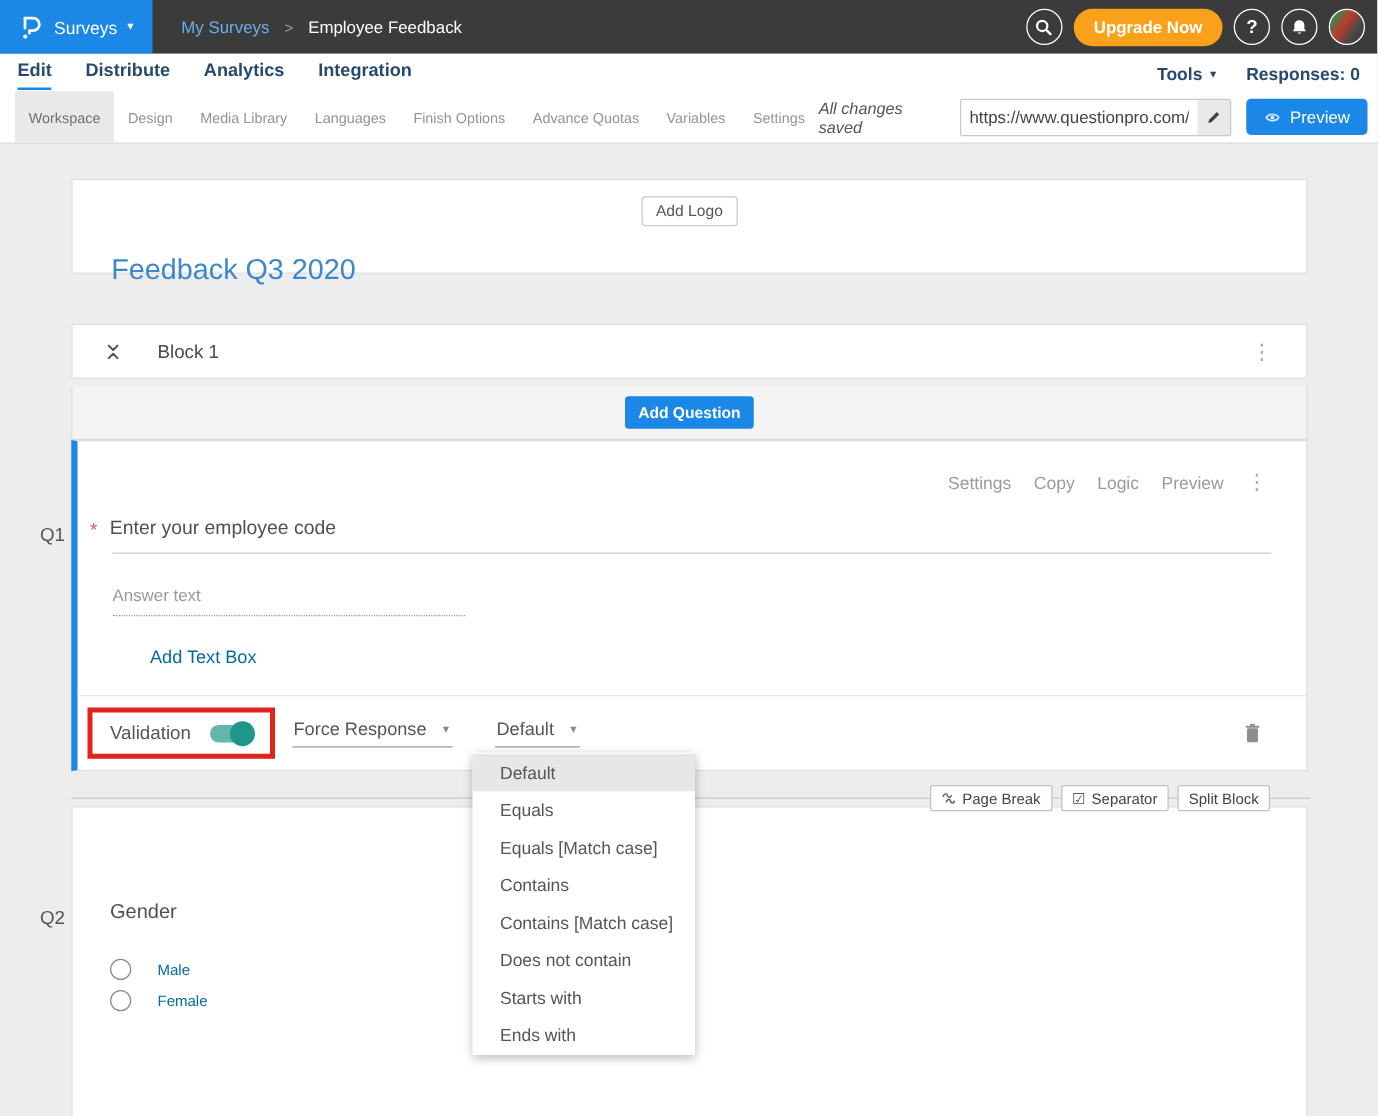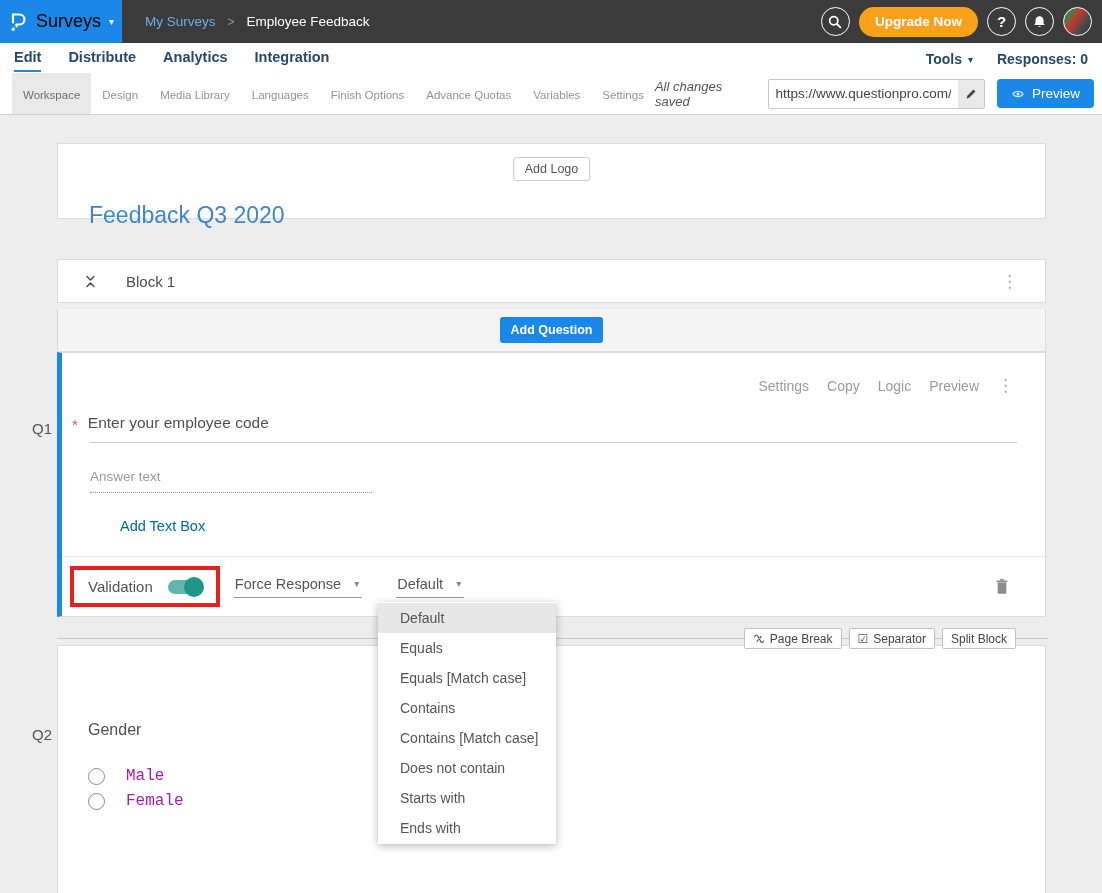--- a/index.html
+++ b/index.html
@@ -6,21 +6,21 @@
   html,body { background:#ededed; }
   .screen {
     position:relative; width:1102px; height:893px; overflow:hidden;
     font-family:"Liberation Sans","DejaVu Sans",sans-serif; background:#ededed;
   }
   
   .topbar { position:absolute; top:0; left:0; right:0; height:43px; background:#3b3b3b;
             display:flex; align-items:center; color:#fff; }
   .brand { width:122px; height:100%; background:#1b87e6; display:flex; align-items:center;
            justify-content:center; gap:8px; cursor:pointer; }
-  .brand-label { font-size:18px; color:#000000; }
+  .brand-label { font-size:14px; color:#ffffff; }
   .caret { font-size:10px; color:#fff; }
   .crumbs { display:flex; align-items:center; gap:12px; margin-left:23px; font-size:13.5px; }
   .crumb-link { color:#6aaee8; cursor:pointer; }
   .crumb-sep { color:#9a9a9a; font-size:12px; }
   .crumb-cur { color:#fff; }
   .top-actions { margin-left:auto; display:flex; align-items:center; gap:9px; padding-right:10px; }
   .circle-btn { width:29px; height:29px; border-radius:50%; border:1.5px solid #fff;
                 display:flex; align-items:center; justify-content:center; cursor:pointer; }
   .help-q { font-size:15px; font-weight:bold; color:#fff; }
   .upgrade { height:30px; border-radius:15px; background:#f9a11b; color:#fff; font-weight:bold;
@@ -111,21 +111,21 @@
              cursor:pointer; font-family:inherit; }
   .cb-glyph { font-size:12px; color:#555; font-family:"DejaVu Sans",sans-serif; }
   
   .q2-card { top:530px; height:260px; }
   .q2-title { position:absolute; left:30px; top:75px; font-size:16px; color:#4f4f4f; }
   .radio-row { position:absolute; left:30px; display:flex; align-items:center; gap:21px; }
   .radio-row.r1 { top:121px; }
   .radio-row.r2 { top:146px; }
   .radio { width:17px; height:17px; border:1.5px solid #8a8a8a; border-radius:50%; background:#fff;
            cursor:pointer; flex:none; }
-  .radio-label { font-size:16px; color:#a21caf;font-family:Liberation Mono, monospace; }
+  .radio-label { font-size:12px; color:#0369a1; }
   
   .vmenu { position:absolute; left:378px; top:487px; width:178px; background:#fff; z-index:10;
            box-shadow:0 2px 8px rgba(0,0,0,0.28); padding:1px 0; }
   .vmenu-item { height:30px; line-height:30px; padding-left:22px; font-size:14px; color:#555;
                 cursor:pointer; white-space:nowrap; }
   .vmenu-item.selected { background:#e7e7e7; }
 </style>
 </head>
 <body>
 

